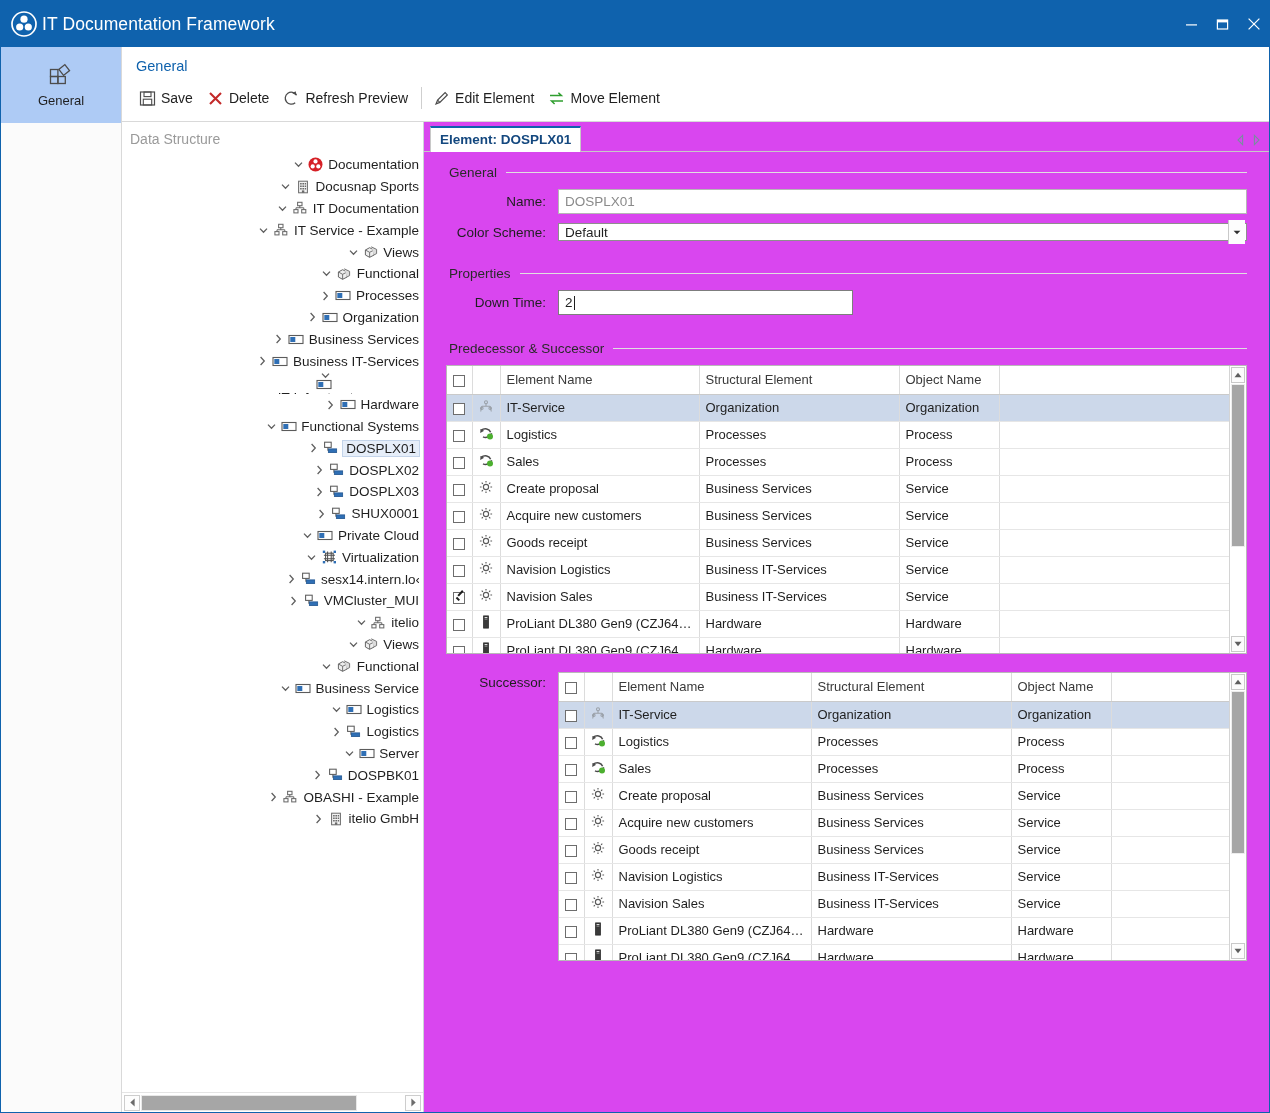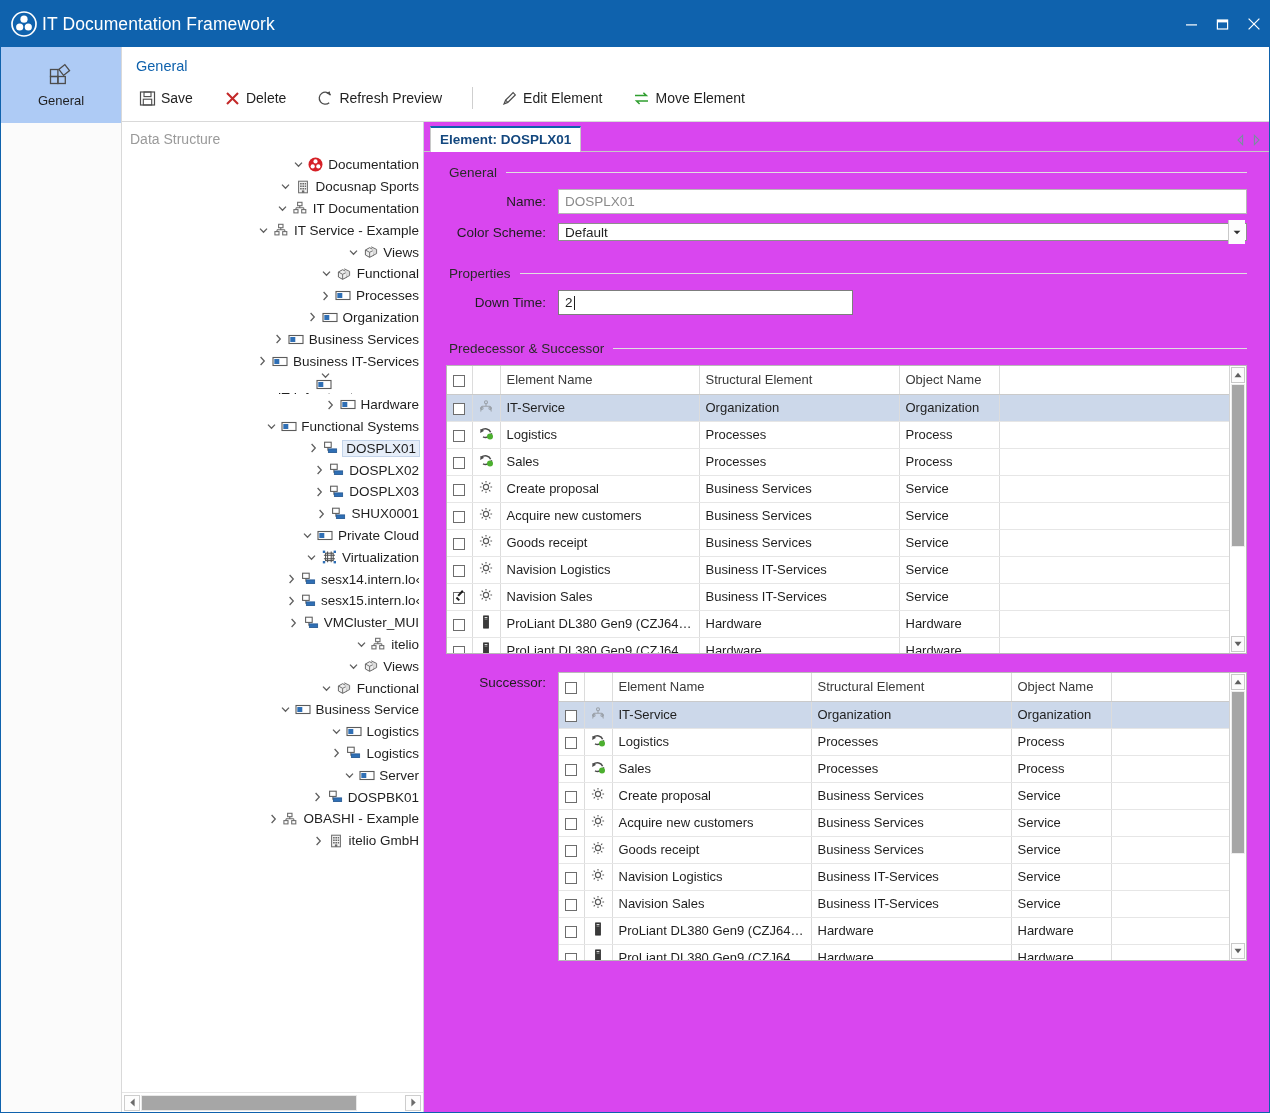--- a/index.html
+++ b/index.html
@@ -55,21 +55,21 @@
 
   
   .main { flex: 1 1 auto; min-width: 0; display: flex; flex-direction: column; }
 
   .ribbon {
     flex: none; background: #ffffff; border-bottom: 1px solid #d9d9d9;
     padding: 0 0 0 14px;
   }
   .ribbon-tabrow { height: 28px; display: flex; align-items: center; padding-top: 10px; }
   .ribbon-tab { color: #0f62ad; font-size: 14.5px; }
-  .ribbon-cmds { height: 46px; display: flex; align-items: center; gap: 17px; }
+  .ribbon-cmds { height: 46px; display: flex; align-items: center; gap: 0; }
   .cmd {
     display: flex; align-items: center; gap: 5px;
     padding: 4px 11px 4px 3px; font-size: 14px; color: #1f1f1f; white-space: nowrap;
   }
   .cmd-ico { width: 17px; height: 17px; flex: none; display:block; }
   .cmd-sep { width: 1px; height: 22px; background: #cfcfcf; margin: 0 8px 0 2px; flex:none; }
 
   
   .content { flex: 1 1 auto; min-height: 0; display: flex; }
 
@@ -644,37 +644,20 @@
                 </span>
                 <span class="tico">
                   <svg width="15" height="14" viewBox="0 0 15 14">
                     <g fill="none" stroke="#5b5b5b" stroke-width="1.05">
                       <rect x="1.6" y="1.2" width="6.6" height="5.2"></rect>
                       <path d="M4.9 6.4 V9.3 H7.2"></path>
                     </g>
                     <rect x="5.4" y="7.9" width="8.2" height="3.6" fill="#2f6fb5" stroke="#2a5d96" stroke-width="0.9"></rect>
                   </svg>
                 </span>
-                <span class="tlab">sesx15.intern.lo‹</span>
-              </div>
-              <div class="tnode" style="padding-left: 161px;">
-                <span class="chev">
-                  <svg width="7" height="10" viewBox="0 0 7 10">
-                    <path d="M1.6 1 L5.3 5 L1.6 9" fill="none" stroke="#5e5e5e" stroke-width="1.25"></path>
-                  </svg>
-                </span>
-                <span class="tico">
-                  <svg width="15" height="14" viewBox="0 0 15 14">
-                    <g fill="none" stroke="#5b5b5b" stroke-width="1.05">
-                      <rect x="1.6" y="1.2" width="6.6" height="5.2"></rect>
-                      <path d="M4.9 6.4 V9.3 H7.2"></path>
-                    </g>
-                    <rect x="5.4" y="7.9" width="8.2" height="3.6" fill="#2f6fb5" stroke="#2a5d96" stroke-width="0.9"></rect>
-                  </svg>
-                </span>
                 <span class="tlab">VMCluster_MUI</span>
               </div>
               <div class="tnode" style="padding-left: 59px;">
                 <span class="chev">
                   <svg width="9" height="7" viewBox="0 0 9 7">
                     <path d="M1 1.6 L4.5 5.3 L8 1.6" fill="none" stroke="#5e5e5e" stroke-width="1.25"></path>
                   </svg>
                 </span>
                 <span class="tico">
                   <svg width="15" height="14" viewBox="0 0 15 14">

